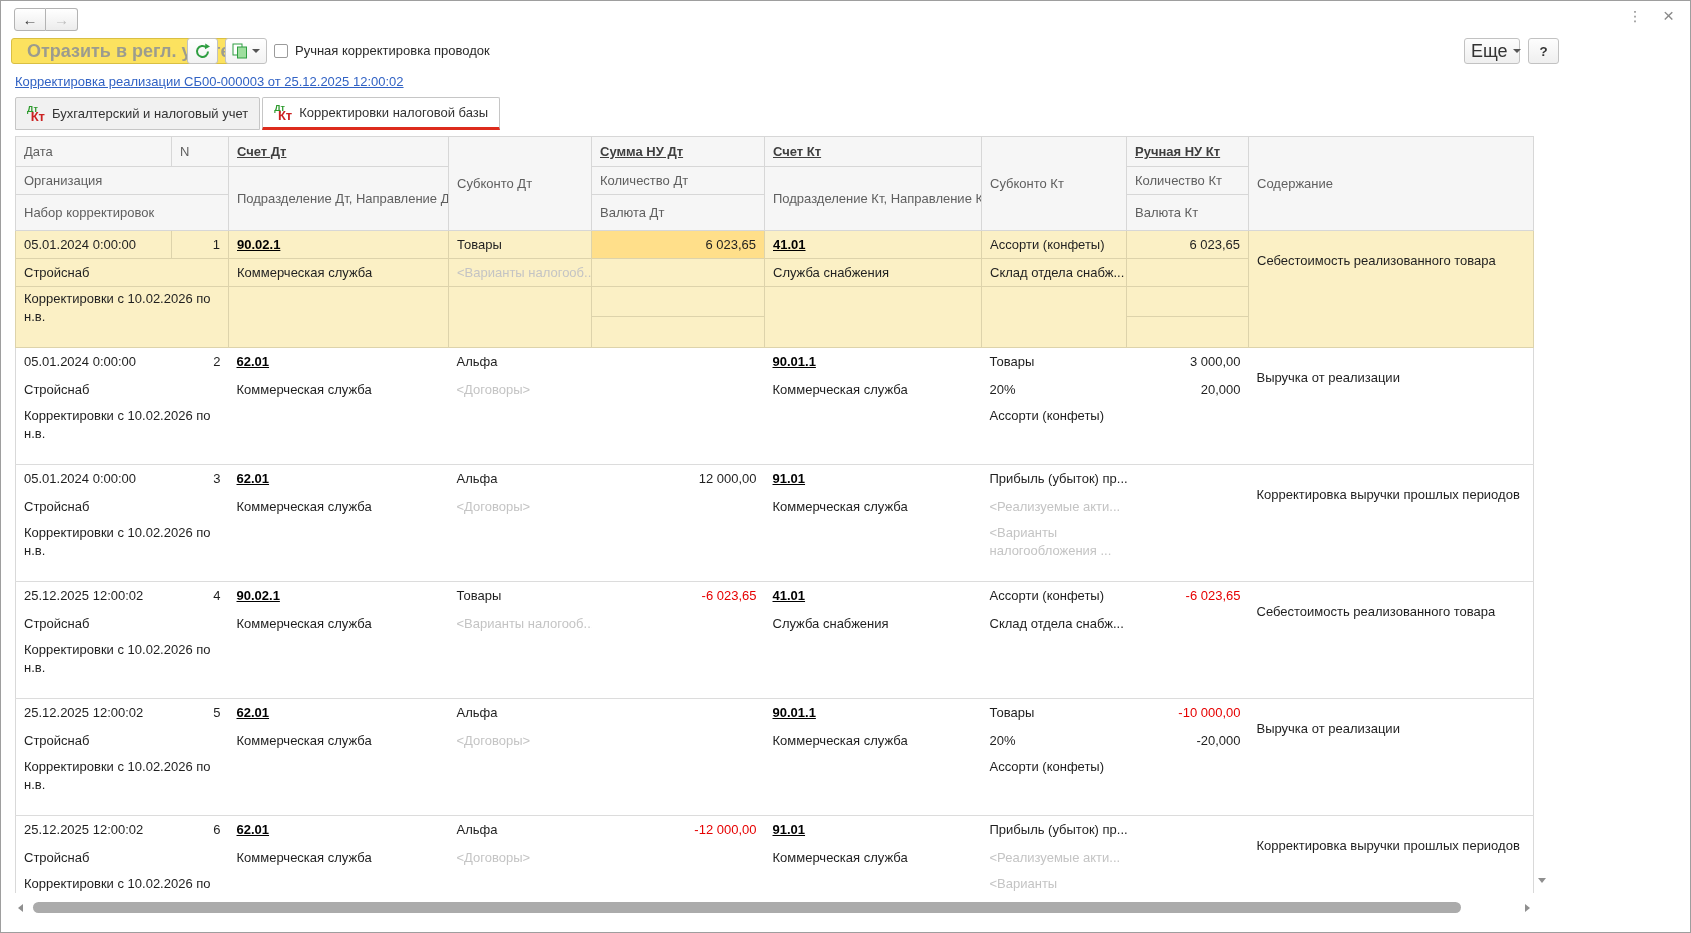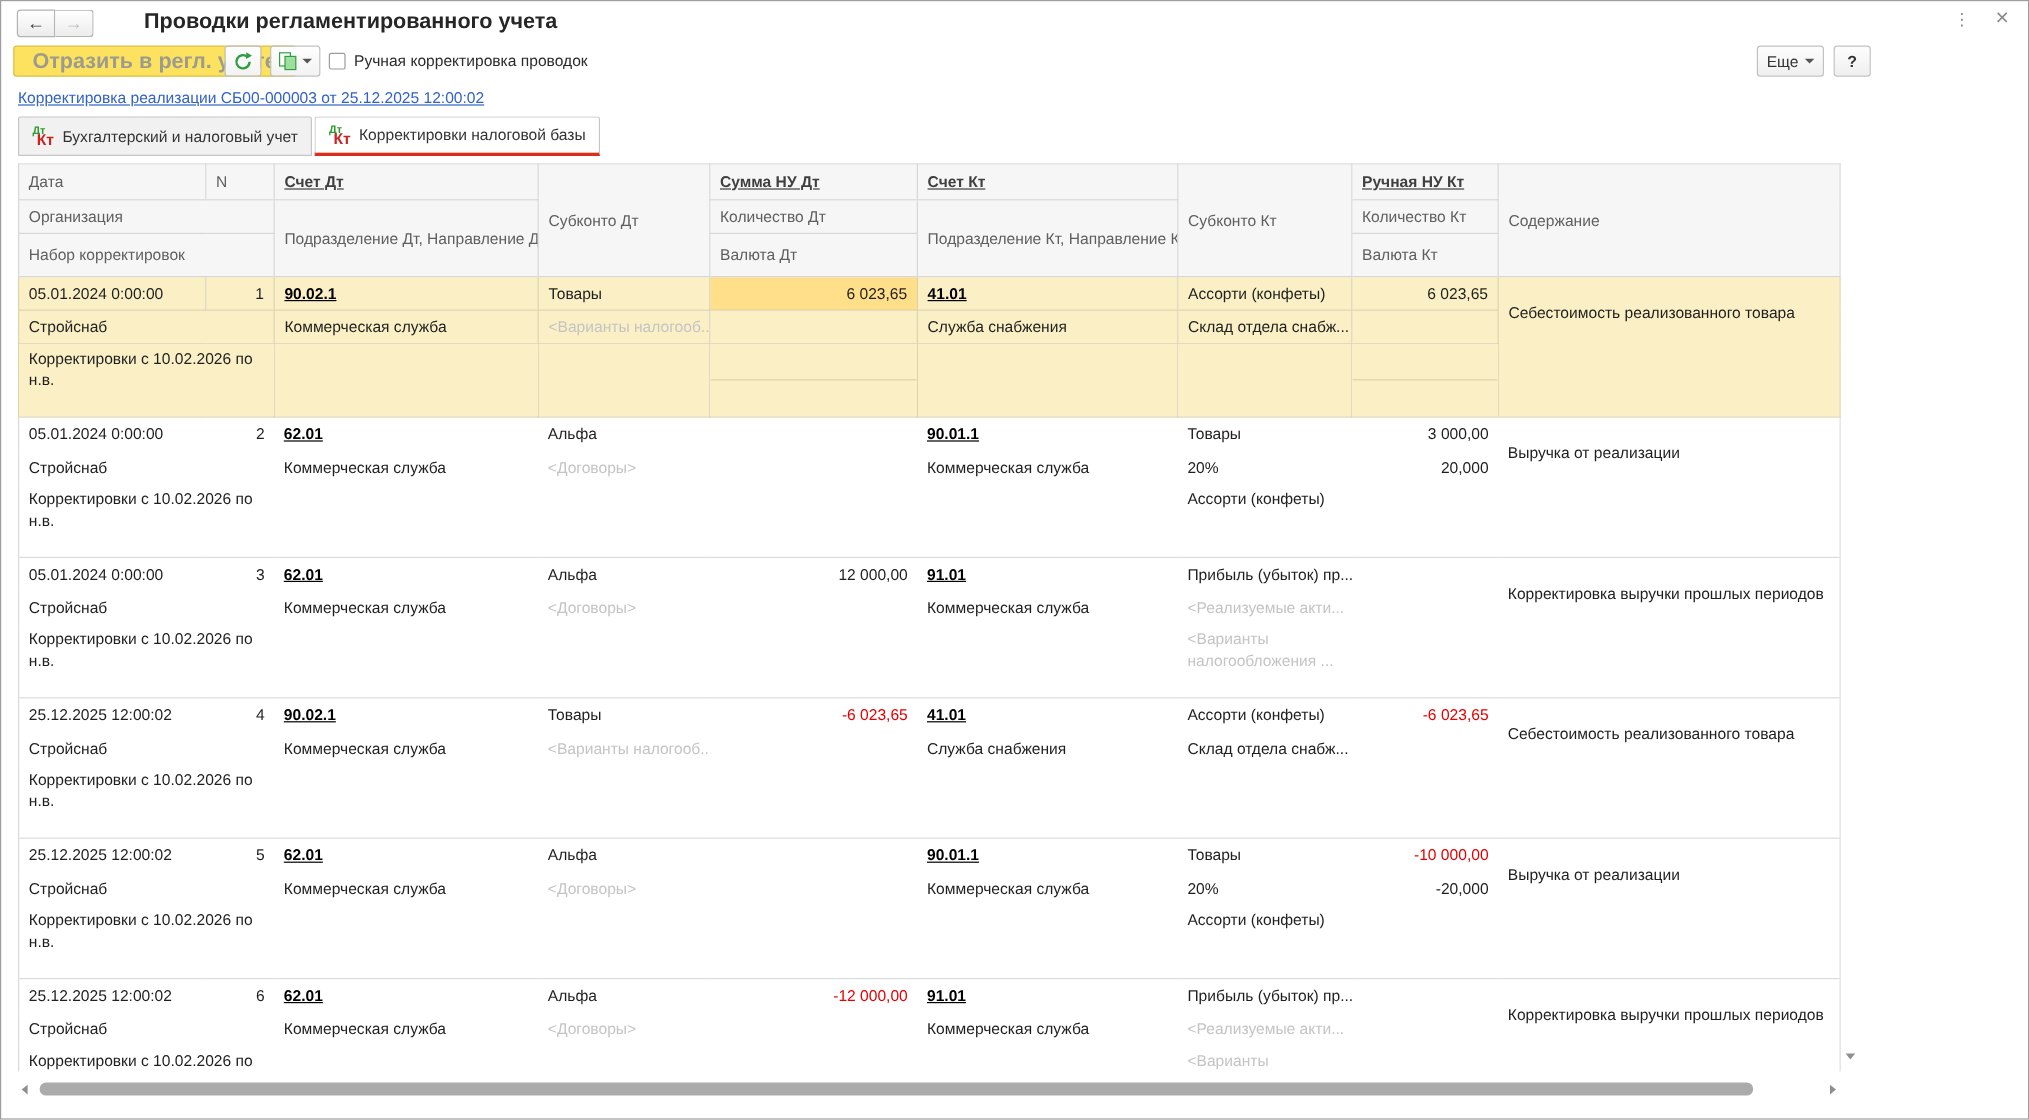--- a/index.html
+++ b/index.html
@@ -23,21 +23,21 @@
   .btn-reflect { position:absolute; left:10px; top:0; height:26px; padding:0 15px; background:#fce25f;
     border:1px solid #d9bf43; border-radius:3px; font-size:18px; font-weight:bold; color:#9c9c8e; }
   .btn-icon { position:absolute; top:0; height:26px; background:linear-gradient(#ffffff,#f2f2f2);
     border:1px solid #c2c2c2; border-radius:3px; display:flex; align-items:center; justify-content:center; gap:4px; }
   .btn-refresh { left:186px; width:31px; }
   .btn-copy { left:224px; width:42px; }
   .caret { width:0; height:0; border-left:4px solid transparent; border-right:4px solid transparent; border-top:4px solid #555; }
   .checkbox { position:absolute; left:273px; top:6px; width:14px; height:14px; background:#fff; border:1px solid #9b9b9b; border-radius:2px; }
   .checkbox-label { position:absolute; left:294px; top:5px; color:#2b2b2b; }
   .btn-more { position:absolute; right:170px; top:0; height:26px; width:56px; background:linear-gradient(#fdfdfd,#efefef);
-    border:1px solid #c2c2c2; border-radius:3px; display:flex; align-items:center; justify-content:center; gap:5px; color:#333; font-size:13px; }
+    border:1px solid #c2c2c2; border-radius:3px; display:flex; align-items:center; justify-content:space-between; gap:5px; color:#333; font-size:18px; }
   .btn-help { position:absolute; right:131px; top:0; height:26px; width:31px; background:linear-gradient(#fdfdfd,#efefef);
     border:1px solid #c2c2c2; border-radius:3px; display:flex; align-items:center; justify-content:center; font-weight:bold; color:#333; }
   
   .linkrow { position:absolute; left:14px; top:73px;text-align:right; }
   .doc-link { color:#3162c4; text-decoration:underline; cursor:pointer; }
   
   .tabbar { position:absolute; left:14px; top:96px; height:33px; display:flex; gap:2px; }
   .tab { height:33px; display:flex; align-items:center; gap:7px; padding:0 11px; background:#f1f1f1;
     border:1px solid #c6c6c6; border-radius:2px 2px 0 0; color:#333; white-space:nowrap;text-align:right; }
   .tab.active { background:#fff; border-bottom:3px solid #dd2b1c; }
@@ -82,21 +82,20 @@
 <div class="window">
 
   <div class="nav-pair">
     <button class="nav-btn first">
       <span>←</span>
     </button>
     <button class="nav-btn fwd">
       <span>→</span>
     </button>
   </div>
-  <h1 class="page-title">Проводки регламентированного учета</h1>
   <div class="win-controls">
     <span class="kebab">⋮</span>
     <span class="close-x">×</span>
   </div>
 
   <div class="toolbar">
     <button class="btn-reflect">Отразить в регл. учете</button>
     <button class="btn-icon btn-refresh">
       <svg width="17" height="17" viewBox="0 0 17 17">
         <path d="M14 8.5 A5.5 5.5 0 1 1 12.3 4.5" fill="none" stroke="#2f9e41" stroke-width="2"></path>

